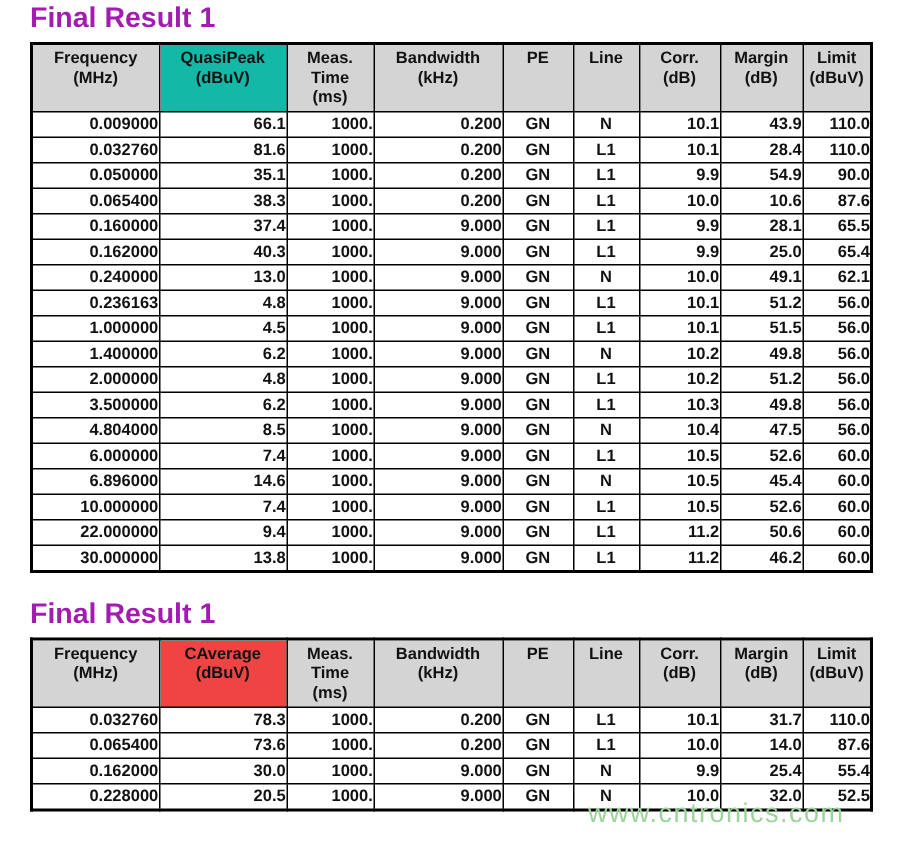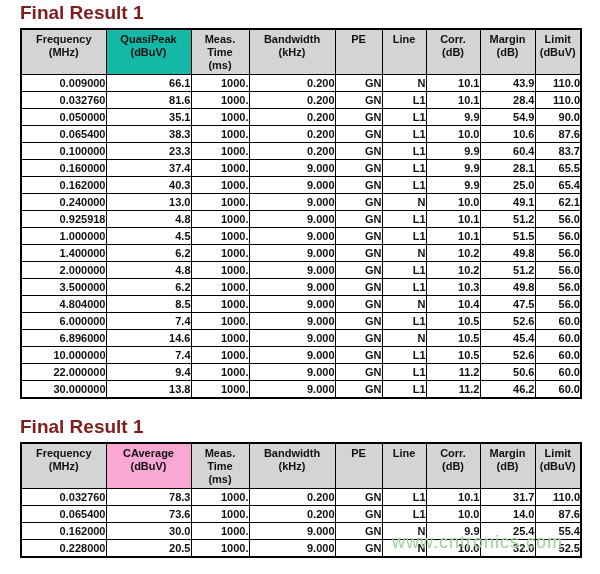--- a/index.html
+++ b/index.html
@@ -14,21 +14,21 @@
     height: 574px;
     background: #ffffff;
     overflow: hidden;
   }
   .content {
     padding: 2px 0 0 20px;
   }
   h2.table-title {
     font-size: 19px;
     font-weight: bold;
-    color: #7f1d1d;
+    color: #a21caf;
     margin: 0 0 4px 0;
     letter-spacing: 0px;
   }
   h2.table-title.second {
     margin-top: 17px;
   }
   table.result-table {
     border-collapse: collapse;
     table-layout: fixed;
     width: 560px;
@@ -51,21 +51,21 @@
     line-height: 13px;
     padding: 3px 1px 2px 1px;
   }
   table.result-table td {
     height: 16px;
     line-height: 15px;
     background: #ffffff;
     vertical-align: middle;
   }
   td.al-right { text-align: right; padding-right: 6px; }
-  td.al-left  { text-align: right;  padding-left: 5px; }
+  td.al-left  { text-align: center;  padding-left: 5px; }
   .watermark {
     position: absolute;
     left: 392px;
     top: 532px;
     font-size: 18px;
     font-weight: normal;
     letter-spacing: 1px;
   }
 </style>
 </head>
@@ -140,31 +140,20 @@
             <td class="al-right">38.3</td>
             <td class="al-right">1000.</td>
             <td class="al-right">0.200</td>
             <td class="al-left">GN</td>
             <td class="al-left">L1</td>
             <td class="al-right">10.0</td>
             <td class="al-right">10.6</td>
             <td class="al-right">87.6</td>
           </tr>
           <tr>
-            <td class="al-right">0.100000</td>
-            <td class="al-right">23.3</td>
-            <td class="al-right">1000.</td>
-            <td class="al-right">0.200</td>
-            <td class="al-left">GN</td>
-            <td class="al-left">L1</td>
-            <td class="al-right">9.9</td>
-            <td class="al-right">60.4</td>
-            <td class="al-right">83.7</td>
-          </tr>
-          <tr>
             <td class="al-right">0.160000</td>
             <td class="al-right">37.4</td>
             <td class="al-right">1000.</td>
             <td class="al-right">9.000</td>
             <td class="al-left">GN</td>
             <td class="al-left">L1</td>
             <td class="al-right">9.9</td>
             <td class="al-right">28.1</td>
             <td class="al-right">65.5</td>
           </tr>
@@ -184,21 +173,21 @@
             <td class="al-right">13.0</td>
             <td class="al-right">1000.</td>
             <td class="al-right">9.000</td>
             <td class="al-left">GN</td>
             <td class="al-left">N</td>
             <td class="al-right">10.0</td>
             <td class="al-right">49.1</td>
             <td class="al-right">62.1</td>
           </tr>
           <tr>
-            <td class="al-right">0.925918</td>
+            <td class="al-right">0.236163</td>
             <td class="al-right">4.8</td>
             <td class="al-right">1000.</td>
             <td class="al-right">9.000</td>
             <td class="al-left">GN</td>
             <td class="al-left">L1</td>
             <td class="al-right">10.1</td>
             <td class="al-right">51.2</td>
             <td class="al-right">56.0</td>
           </tr>
           <tr>
@@ -324,21 +313,21 @@
           <col style="width: 86px;">
           <col style="width: 47px;">
           <col style="width: 44px;">
           <col style="width: 54px;">
           <col style="width: 55px;">
           <col style="width: 46px;">
         </colgroup>
       <thead>
           <tr>
             <th style="background: rgb(212, 212, 212);">Frequency<br>(MHz)</th>
-            <th style="background: #f9a8d4; text-align: center;">CAverage<br>(dBuV)</th>
+            <th style="background: #ef4444; text-align: center;">CAverage<br>(dBuV)</th>
             <th style="background: rgb(212, 212, 212);">Meas.<br>Time<br>(ms)</th>
             <th style="background: rgb(212, 212, 212);">Bandwidth<br>(kHz)</th>
             <th style="background: rgb(212, 212, 212);">PE</th>
             <th style="background: rgb(212, 212, 212);">Line</th>
             <th style="background: rgb(212, 212, 212);">Corr.<br>(dB)</th>
             <th style="background: rgb(212, 212, 212);">Margin<br>(dB)</th>
             <th style="background: rgb(212, 212, 212);">Limit<br>(dBuV)</th>
           </tr>
         </thead>
       <tbody>

